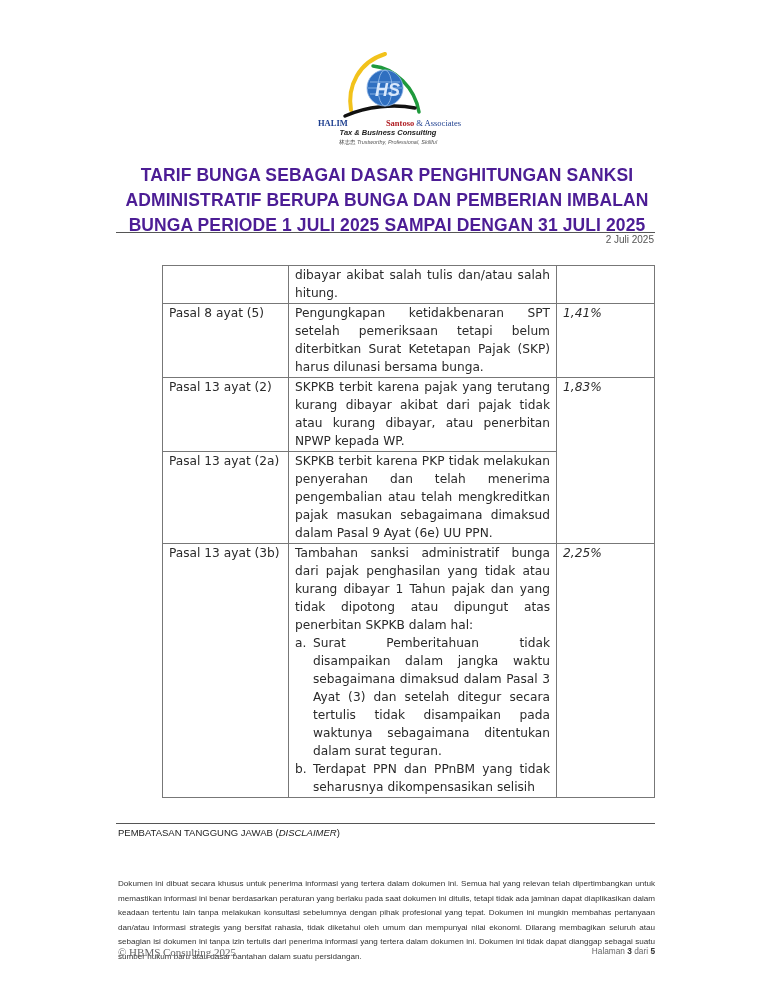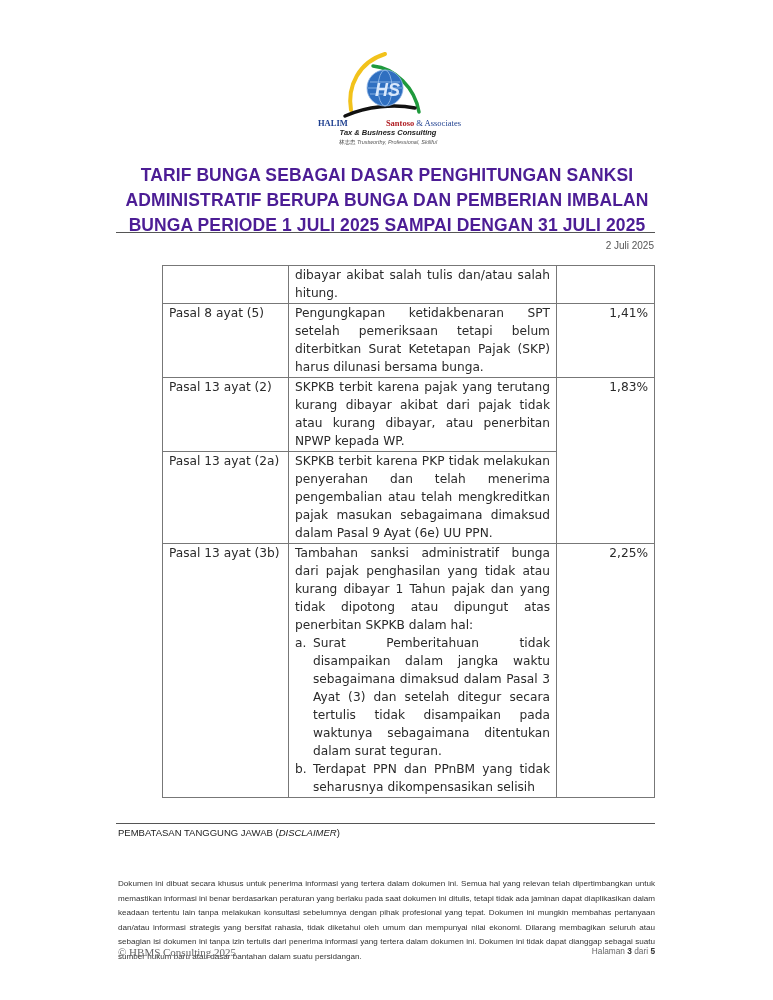--- a/index.html
+++ b/index.html
@@ -9,27 +9,27 @@
     .logo svg { position: absolute; left: 0; top: 0; }
     .logo-company { position: absolute; left: 318px; top: 118px; width: 140px; text-align: center; font-family: "Liberation Serif", serif; font-size: 8.5px; color: #1e3f8f; font-weight: bold; white-space: nowrap; }
     .logo-company .red { color: #b01f24; margin-left: 36px; }
     .logo-company .assoc { font-weight: normal; }
     .logo-tag { position: absolute; left: 318px; top: 128px; width: 140px; text-align: center; font-family: "Liberation Sans", sans-serif; font-size: 7.5px; font-style: italic; font-weight: bold; color: #222; white-space: nowrap; }
     .logo-motto { position: absolute; left: 318px; top: 139px; width: 140px; text-align: center; font-family: "Liberation Sans", sans-serif; font-size: 5.5px; font-style: italic; color: #555; white-space: nowrap; }
     .logo-motto .cjk { font-style: normal; color: #444; }
 
     .title { position: absolute; left: 116px; top: 163px; width: 542px; text-align: center; font-family: "Liberation Sans", sans-serif; font-weight: bold; font-size: 17.5px; line-height: 25px; color: #4c1d95; letter-spacing: 0.1px; }
     .title-rule { position: absolute; left: 116px; top: 232px; width: 539px; border-top: 1.3px solid #555; }
-    .date { position: absolute; right: 119px; top: 240px; font-family: "Liberation Sans", sans-serif; font-size: 10px; color: #555; }
+    .date { position: absolute; right: 119px; top: 234px; font-family: "Liberation Sans", sans-serif; font-size: 10px; color: #555; }
 
     table.rates { position: absolute; left: 162px; top: 265px; width: 493px; border-collapse: collapse; font-family: "DejaVu Sans", sans-serif; font-size: 12.2px; line-height: 18px; color: #2a2a2a; }
     table.rates td { border: 1px solid #777; vertical-align: top; padding: 0 6px 1px 6px; }
     table.rates td.c1 { width: 113px; }
     table.rates td.c2 { width: 255px; text-align: justify; }
-    table.rates td.c3 { text-align: right; }
+    table.rates td.c3 { text-align: left; font-style: italic; }
     table.rates tr.r0 td { border-top: 1px solid #777; }
     .desc-list { margin: 0; padding: 0; list-style: none; }
     .desc-list li { position: relative; padding-left: 18px; text-align: justify; }
     .desc-list li .marker { position: absolute; left: 0; top: 0; }
 
     .disc-rule { position: absolute; left: 116px; top: 823px; width: 539px; border-top: 1.3px solid #555; }
     .disc-title { position: absolute; left: 118px; top: 827px; font-family: "Liberation Sans", sans-serif; font-weight: normal; font-size: 9.5px; color: #222; }
     .disc-title i { font-style: italic; }
     .disc-body { position: absolute; left: 118px; top: 877px; width: 537px; font-family: "Liberation Sans", sans-serif; font-size: 8.1px; line-height: 14.6px; color: #333; text-align: justify; }
 

